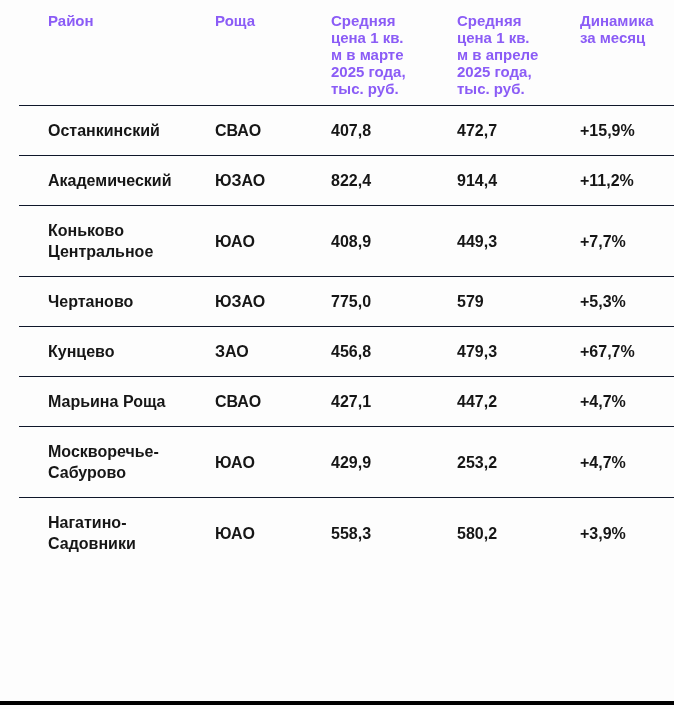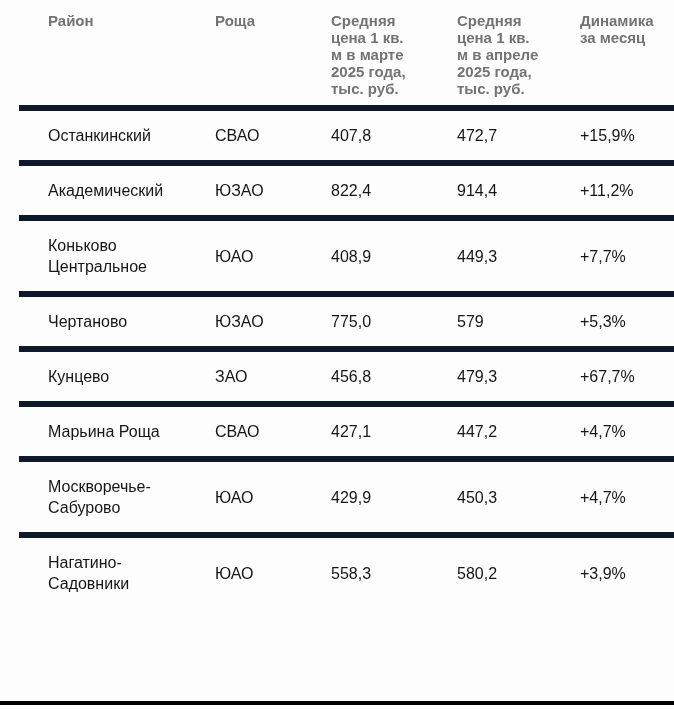--- a/index.html
+++ b/index.html
@@ -22,35 +22,35 @@
     width: 655px;
     border-collapse: collapse;
     table-layout: fixed;
   }
   .price-table th {
     text-align: left;
     vertical-align: top;
     font-weight: bold;
     font-size: 15px;
     line-height: 17px;
-    color: #737373;
+    color: #8b5cf6;
     padding: 12px 0 8px 0;
   }
   .price-table th:first-child,
   .price-table td:first-child {
     padding-left: 29px;
   }
   .hwrap {
     max-width: 82px;
   }
   .price-table tbody td {
-    border-top: 6px solid #0f172a;
+    border-top: 1px solid #0f172a;
     font-size: 16px;
     line-height: 21px;
-    font-weight: normal;
+    font-weight: bold;
     color: #161616;
     padding: 14px 4px 14px 0;
     vertical-align: middle;
   }
   .price-table tbody td:first-child {
     padding-right: 24px;
   }
   .bottom-bar {
     position: absolute;
     left: 0;
@@ -130,21 +130,21 @@
       <td>Марьина Роща</td>
       <td>СВАО</td>
       <td>427,1</td>
       <td>447,2</td>
       <td>+4,7%</td>
     </tr>
     <tr>
       <td>Москворечье-Сабурово</td>
       <td>ЮАО</td>
       <td>429,9</td>
-      <td>450,3</td>
+      <td>253,2</td>
       <td>+4,7%</td>
     </tr>
     <tr>
       <td>Нагатино-Садовники</td>
       <td>ЮАО</td>
       <td>558,3</td>
       <td>580,2</td>
       <td>+3,9%</td>
     </tr>
   </tbody>

